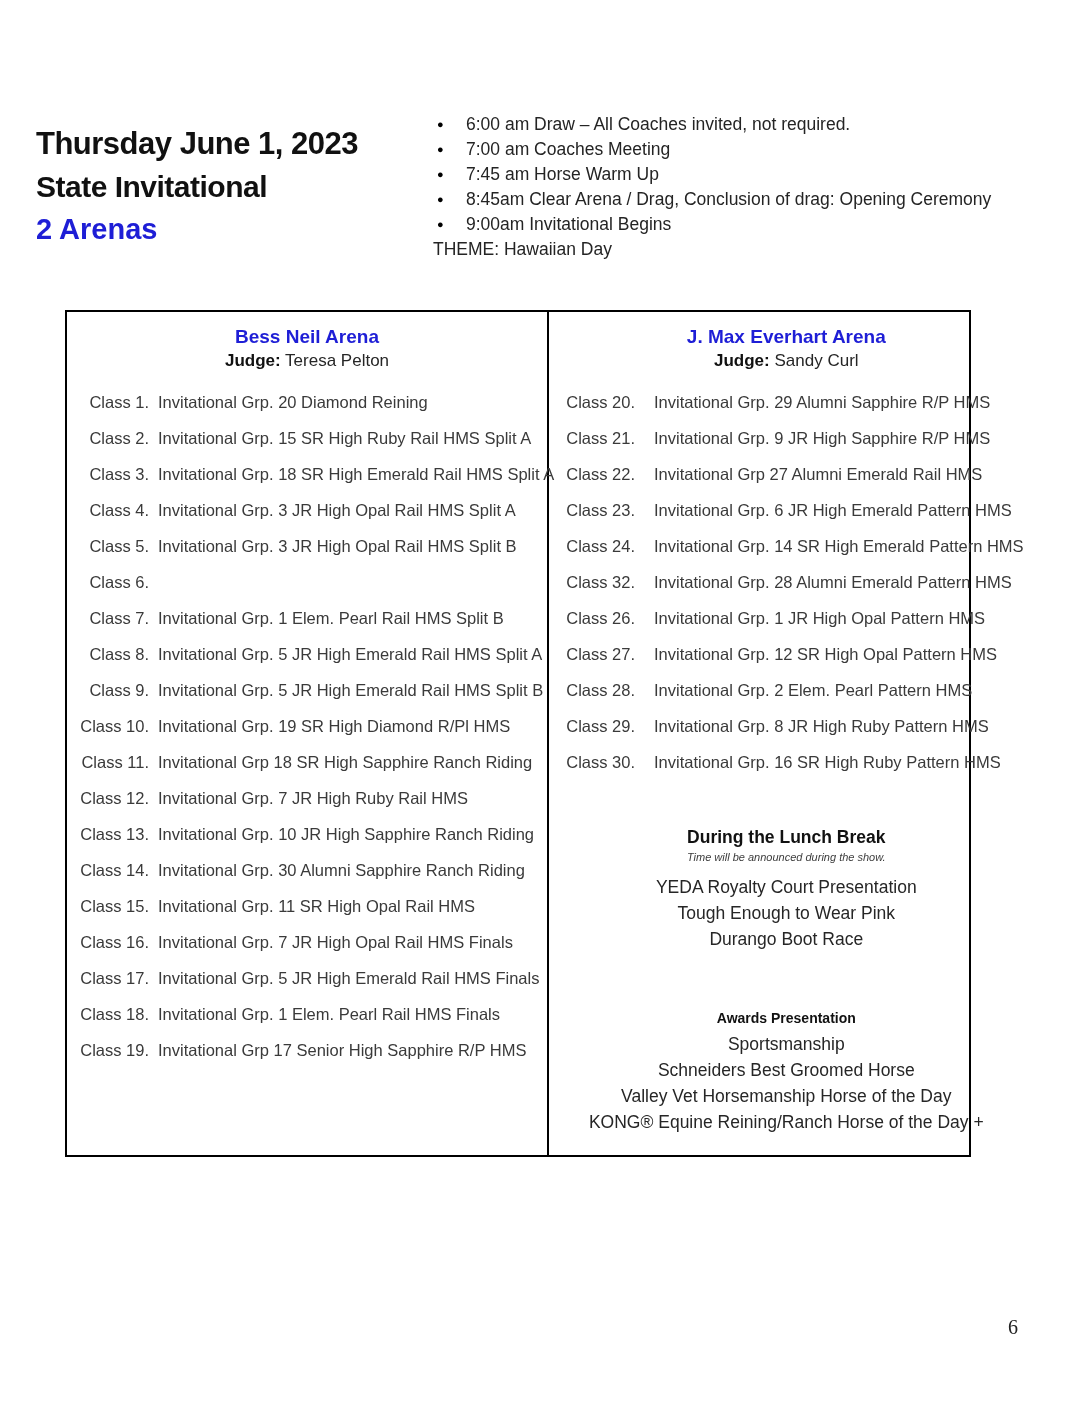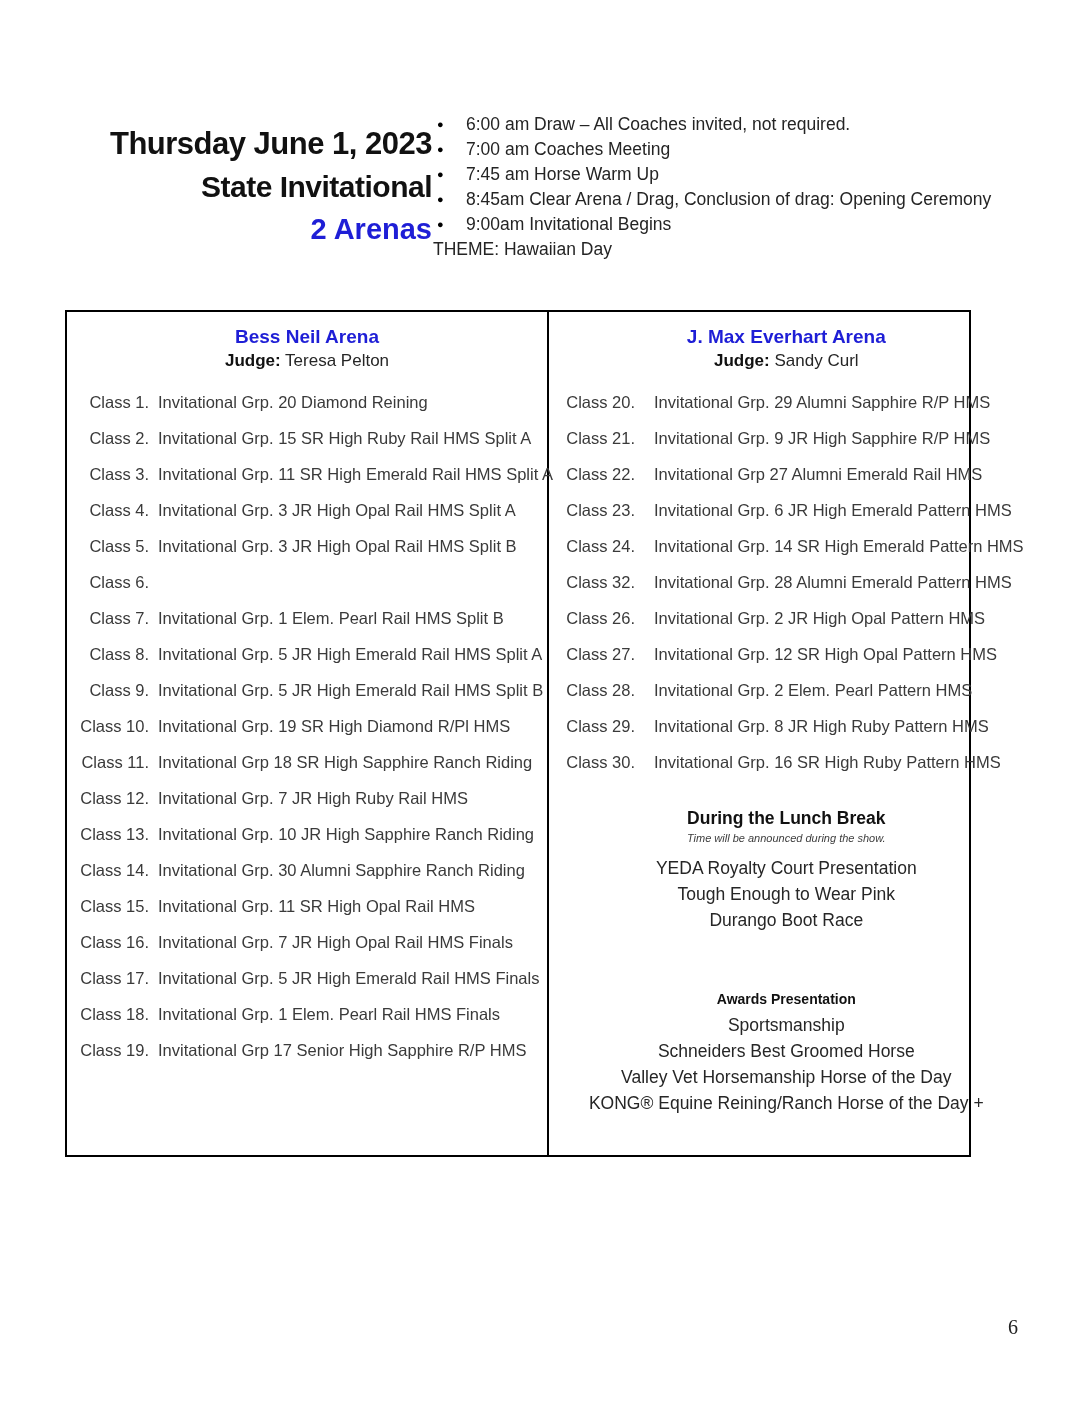--- a/index.html
+++ b/index.html
@@ -13,22 +13,22 @@
   body{
     width:1088px;height:1408px;
     background:#ffffff;
     font-family:"Liberation Sans",sans-serif;
     position:relative;
     color:var(--body);
     overflow:hidden;
   }
   
   .title-block{
-    position:absolute;left:56px;top:122px;width:376px;
-    text-align:right;font-weight:bold;color:var(--ink);
+    position:absolute;left:36px;top:122px;width:376px;
+    text-align:left;font-weight:bold;color:var(--ink);
   }
   .title-line1{font-size:31px;line-height:43px;letter-spacing:-0.5px;}
   .title-line2{font-size:30px;line-height:43px;letter-spacing:-0.5px;}
   .title-line3{font-size:29px;line-height:43px;color:var(--blue);}
   .schedule-list{
     position:absolute;left:433px;top:112px;width:610px;
     font-size:17.5px;color:#242424;
   }
   .schedule-list ul{list-style:none;margin:0;padding:0;}
   .schedule-list li{position:relative;padding-left:33px;line-height:25px;}
@@ -50,21 +50,21 @@
   }
   .judge-line{text-align:center;font-size:17px;line-height:25px;color:#262626;}
   .judge-label{font-weight:bold;color:var(--ink);}
   .class-rows{margin-top:19px;}
   .class-row{display:flex;line-height:20px;margin-bottom:16px;font-size:16.5px;color:var(--soft);margin-left:12px;}
   .class-label{flex:0 0 70px;text-align:right;white-space:nowrap;}
   .left .class-desc{margin-left:9px;white-space:nowrap;}
   .right .class-label{flex:0 0 74px;}
   .right .class-desc{margin-left:19px;white-space:nowrap;}
   
-  .lunch-block{margin-top:33px;text-align:center;color:#262626;}
+  .lunch-block{margin-top:52px;text-align:center;color:#262626;}
   .lunch-title{font-weight:bold;font-size:17.5px;line-height:26px;color:var(--ink);}
   .lunch-subtitle{font-style:italic;font-size:11px;line-height:15px;margin-bottom:9px;color:#3c3c3c;}
   .lunch-item{font-size:17.5px;line-height:26px;}
   .awards-block{margin-top:53px;text-align:center;color:#262626;}
   .awards-title{font-weight:bold;font-size:14px;line-height:26px;color:var(--ink);}
   .awards-item{font-size:17.5px;line-height:26px;}
   
   .page-number{
     position:absolute;left:1008px;top:1316px;
     font-family:"Liberation Serif",serif;font-size:20px;color:#222;
@@ -127,21 +127,21 @@
             <span class="class-desc">Invitational Grp. 20 Diamond Reining</span>
           </div>
 
           <div class="class-row">
             <span class="class-label">Class 2.</span>
             <span class="class-desc">Invitational Grp. 15 SR High Ruby Rail HMS Split A</span>
           </div>
 
           <div class="class-row">
             <span class="class-label">Class 3.</span>
-            <span class="class-desc">Invitational Grp. 11 SR High Emerald Rail HMS Split A</span>
+            <span class="class-desc">Invitational Grp. 18 SR High Emerald Rail HMS Split A</span>
           </div>
 
           <div class="class-row">
             <span class="class-label">Class 4.</span>
             <span class="class-desc">Invitational Grp. 3 JR High Opal Rail HMS Split A</span>
           </div>
 
           <div class="class-row">
             <span class="class-label">Class 5.</span>
             <span class="class-desc">Invitational Grp. 3 JR High Opal Rail HMS Split B</span>
@@ -251,21 +251,21 @@
             <span class="class-desc">Invitational Grp. 14 SR High Emerald Pattern HMS</span>
           </div>
 
           <div class="class-row">
             <span class="class-label">Class 32.</span>
             <span class="class-desc">Invitational Grp. 28 Alumni Emerald Pattern HMS</span>
           </div>
 
           <div class="class-row">
             <span class="class-label">Class 26.</span>
-            <span class="class-desc">Invitational Grp. 2 JR High Opal Pattern HMS</span>
+            <span class="class-desc">Invitational Grp. 1 JR High Opal Pattern HMS</span>
           </div>
 
           <div class="class-row">
             <span class="class-label">Class 27.</span>
             <span class="class-desc">Invitational Grp. 12 SR High Opal Pattern HMS</span>
           </div>
 
           <div class="class-row">
             <span class="class-label">Class 28.</span>
             <span class="class-desc">Invitational Grp. 2 Elem. Pearl Pattern HMS</span>

